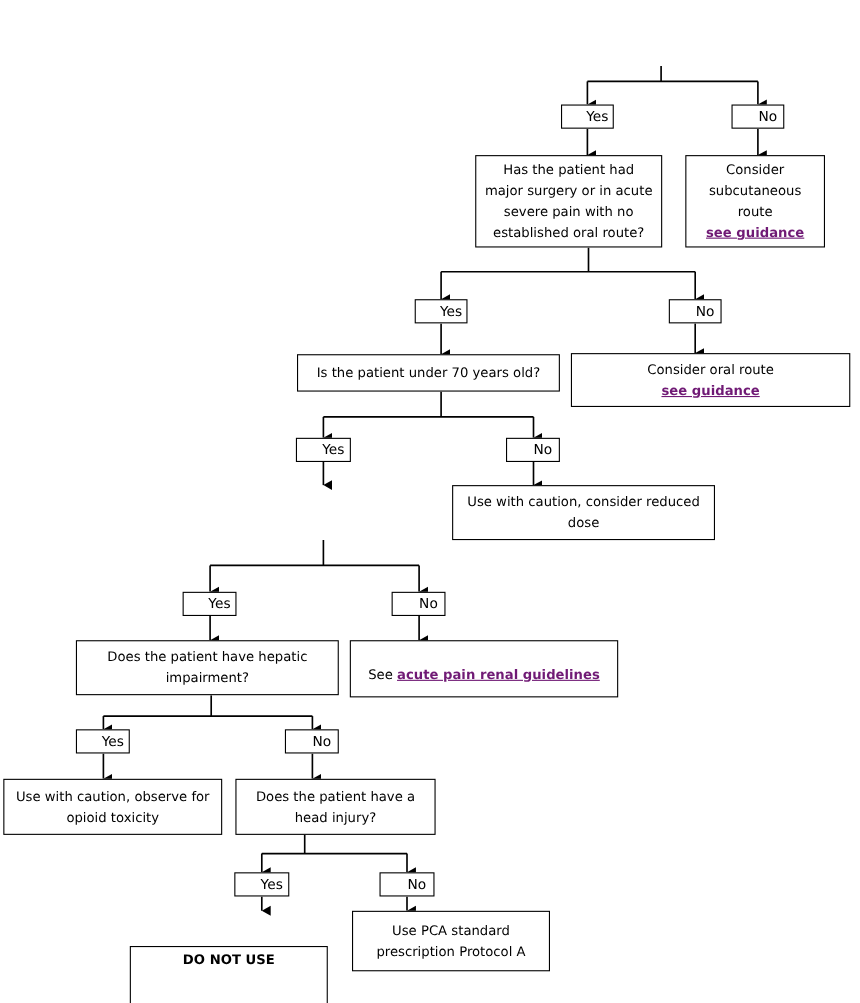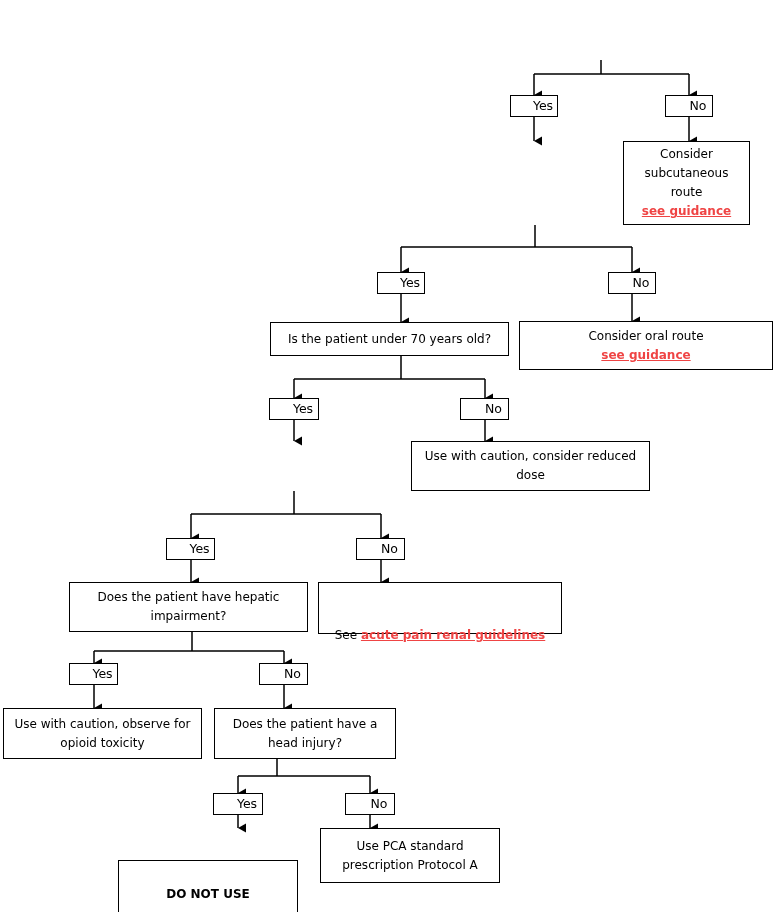--- a/index.html
+++ b/index.html
@@ -26,26 +26,26 @@
     line-height:19px;
     padding:1px 2px;
   }
   .node .inner{width:100%;}
   .decision{
     font-size:12.5px;
     line-height:1;
     white-space:nowrap;
     padding-left:20px;
   }
-  .top{align-items:flex-start;padding-top:24px;}
+  .top{align-items:flex-start;padding-top:2px;}
   .bold{font-weight:bold;margin-top:32px;}
   .link{
     font-weight:bold;
     text-decoration:underline;
-    color:#ef4444;
+    color:#701a75;
     cursor:pointer;
   }
   .link.block{display:block;}
 </style>
 </head>
 <body>
 
 <div class="canvas">
 
   <svg class="wires" width="782" height="912" viewBox="0 0 782 912">
@@ -97,20 +97,24 @@
 
       <path d="M238,815 V828" marker-end="url(#arrow)"></path>
       <path d="M370,815 V828" marker-end="url(#arrow)"></path>
     </g>
   </svg>
 
 
   <div class="node decision" style="left:510px;top:95px;width:48px;height:22px">Yes</div>
   <div class="node decision" style="left:665px;top:95px;width:48px;height:22px">No</div>
 
+  <div class="node" style="left:432px;top:141px;width:170px;height:84px">Has the patient had
+major surgery or in acute
+severe pain with no
+established oral route?</div>
   <div class="node" style="left:623px;top:141px;width:127px;height:84px">
     <div class="inner">
       <span>Consider
 subcutaneous
 route</span>
       <span class="link block">see guidance</span>
     </div>
   </div>
 
   <div class="node decision" style="left:377px;top:272px;width:48px;height:22px">Yes</div>

